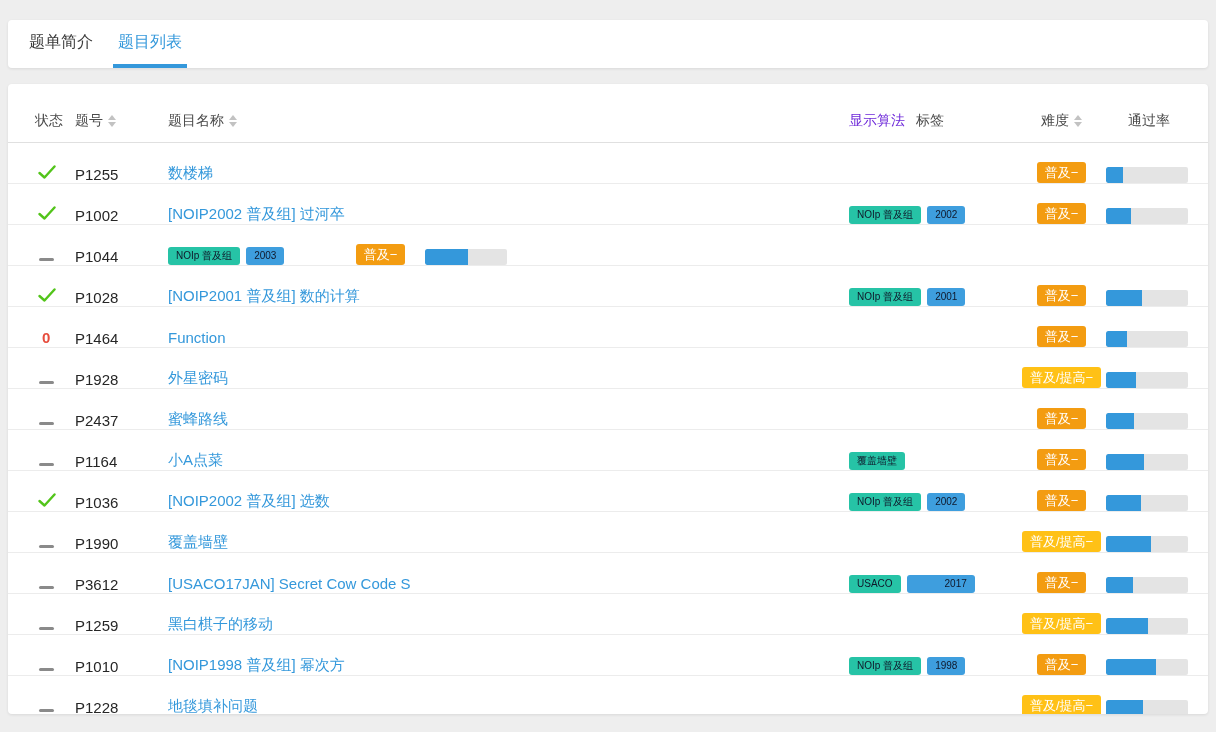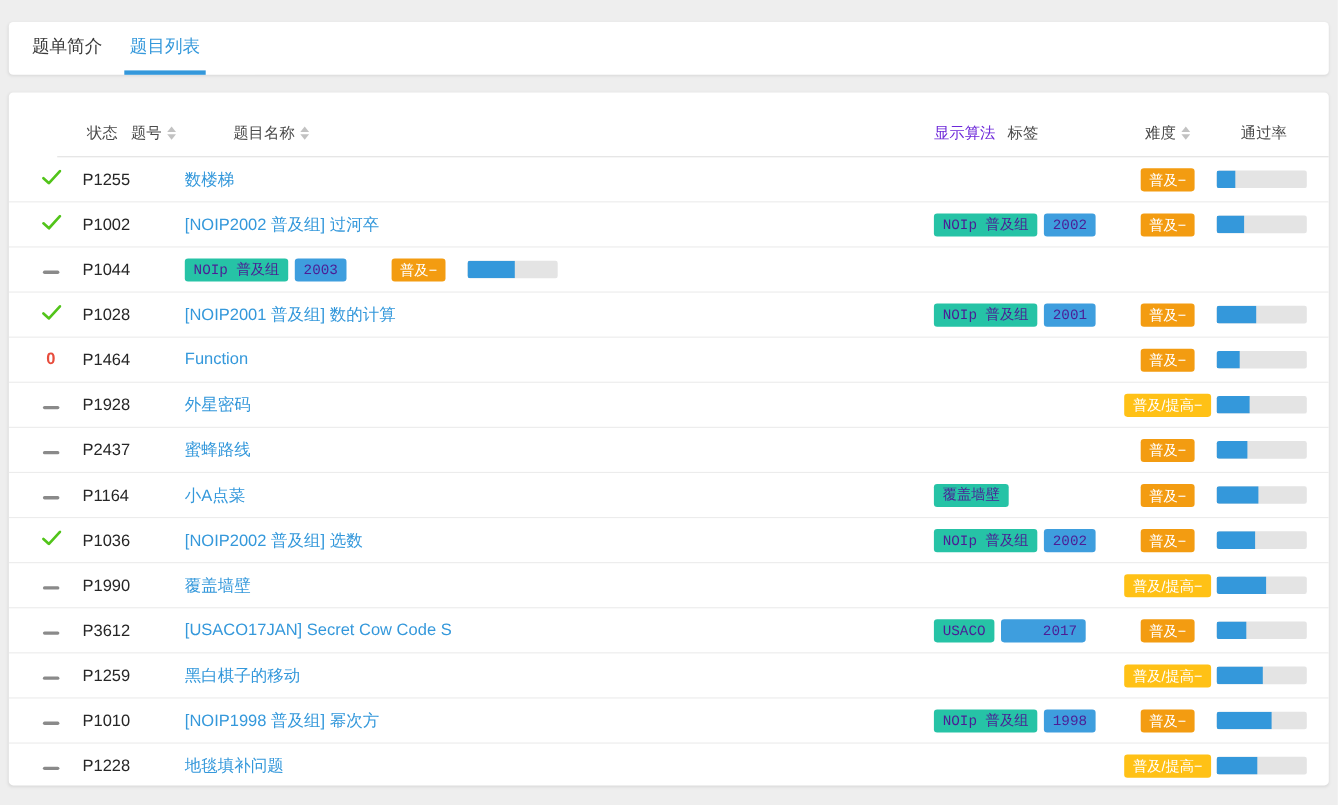--- a/index.html
+++ b/index.html
@@ -13,23 +13,23 @@
   .tabs-card { margin-top:20px; height:48px; display:flex; align-items:stretch;
     padding-left:16px; }
   .tab { display:flex; align-items:center; padding:0 5px; font-size:16px; color:#3a3a3a;
     border-bottom:4px solid transparent; cursor:pointer; }
   .tab + .tab { margin-left:15px; }
   .tab.active { color:#3498db; border-bottom-color:#3498db; }
 
   
   .table-card { margin-top:16px; height:630px; padding-top:16px; overflow:hidden; }
   .thead { display:flex; align-items:center; height:43px; border-bottom:1px solid #e0e0e0;
-    padding:0 20px 0 27px; font-size:14px; color:#4a4a4a;margin-left:44px; }
+    padding:0 20px 0 27px; font-size:14px; color:#4a4a4a; }
   .tbody {}
-  .tr { display:flex; align-items:center; height:41px; border-bottom:1px solid #ececec;
+  .tr { display:flex; align-items:flex-end; height:41px; border-bottom:1px solid #ececec;
     padding:0 20px 0 27px; }
 
   .col-status { width:40px; flex:0 0 40px; }
   .col-id     { width:93px; flex:0 0 93px; }
   .col-title  { flex:1 1 auto; min-width:0; }
   .col-tags   { width:168px; flex:0 0 168px; display:flex; align-items:center; gap:6px; }
   .col-diff   { width:89px; flex:0 0 89px; text-align:center; }
   .col-rate   { width:82px; flex:0 0 82px; }
 
   .hcell { display:inline-flex; align-items:center; gap:3px; }
@@ -48,22 +48,22 @@
   
   .col-status .st { display:none; }
   .status-solved .st-solved { display:inline-block; }
   .status-none   .st-none   { display:inline-block; }
   .status-failed .st-failed { display:inline; }
   .st-solved { width:18px; height:14px; margin-left:3px; }
   .st-none { width:15px; height:3px; background:#8a8a8a; border-radius:1.5px; margin-left:4px; }
   .st-failed { color:#e74c3c; font-weight:700; font-size:15px; margin-left:7px; }
 
   
-  .tag { display:inline-block; color:#4c1d95; font-size:13px; line-height:1;
-    padding:4px 8px; border-radius:3px; white-space:nowrap; cursor:pointer;font-family:Liberation Mono, monospace; }
+  .tag { display:inline-block; color:#0f172a; font-size:10px; line-height:1;
+    padding:4px 8px; border-radius:3px; white-space:nowrap; cursor:pointer; }
   .diff-badge { display:inline-block; color:#fff; font-size:13px; line-height:1;
     padding:4px 8px; border-radius:3px; white-space:nowrap; cursor:pointer; }
 
   
   .bar { width:82px; height:16px; background:#e4e4e4; border-radius:2px; overflow:hidden; }
   .fill { height:100%; background:#3498db; border-radius:2px 0 0 2px; }
 </style>
 </head>
 <body>
 

